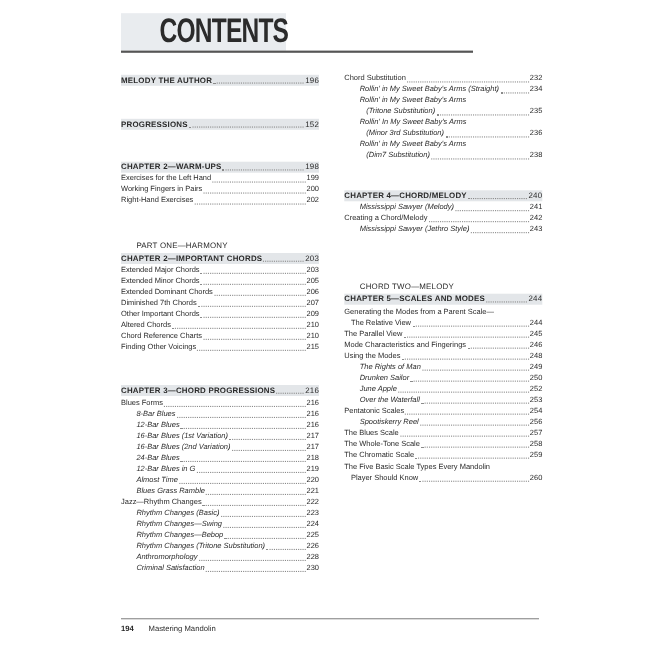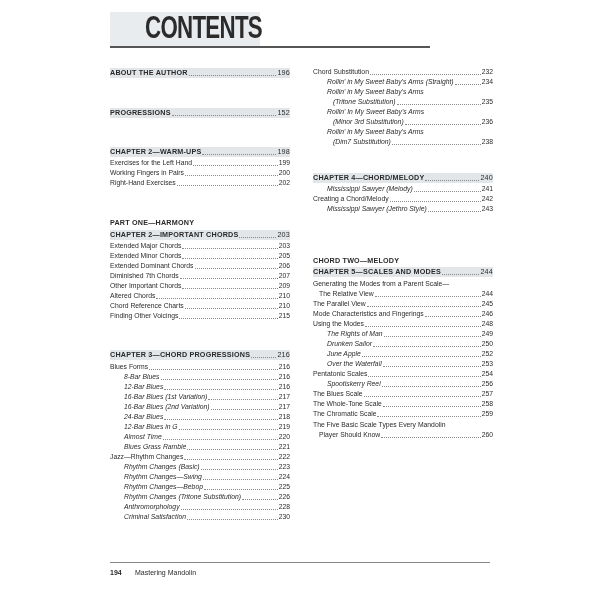--- a/index.html
+++ b/index.html
@@ -11,35 +11,35 @@
   .col-left { left: 110px; }
   .col-right { left: 313px; width: 180px; }
   .row { position: absolute; left: 0; width: 180px; display: flex; align-items: flex-end; font-size: 6.8px; line-height: 9.8px; height: 9.8px; white-space: nowrap; }
   .row .t { flex: 0 0 auto; }
   .row .dots { flex: 1 1 auto; border-bottom: 1px dotted #8a8a8a; margin: 0 1px 2px 1px; min-width: 8px; }
   .row .p { flex: 0 0 auto; }
   .row.head { background: #e3e6e9; font-weight: bold; font-size: 7.2px; height: 10px; line-height: 10px; letter-spacing: 0.2px; }
   .row.head .p { font-weight: normal; }
   .row.sub { padding-left: 14px; width: 166px; font-style: italic; }
   .row.cont { padding-left: 6px; width: 174px; }
-  .part { position: absolute; left: 0; font-weight: bold; font-size: 7.2px; letter-spacing: 0.2px; }
+  .part { position: absolute; left: 14px; font-weight: normal; font-size: 7.2px; letter-spacing: 0.2px; }
   .footer-rule { position: absolute; left: 110px; top: 562px; width: 380px; height: 1px; background: #888; }
   .footer-num { position: absolute; left: 110px; top: 569px; font-size: 7px; font-weight: bold; }
   .footer-text { position: absolute; left: 135px; top: 569px; font-size: 7px; }
 </style>
 </head>
 <body>
 
 <div class="title-box"></div>
 <div class="title">CONTENTS</div>
 <div class="title-rule"></div>
 
 <div class="col col-left">
   <div class="row head" style="top:68px">
-    <span class="t">ABOUT THE AUTHOR</span>
+    <span class="t">MELODY THE AUTHOR</span>
       <span class="dots"></span>
       <span class="p">196</span>
   </div>
   <div class="row head" style="top:108px">
     <span class="t">PROGRESSIONS</span>
       <span class="dots"></span>
       <span class="p">152</span>
   </div>
 
   <div class="row head" style="top:147px">

